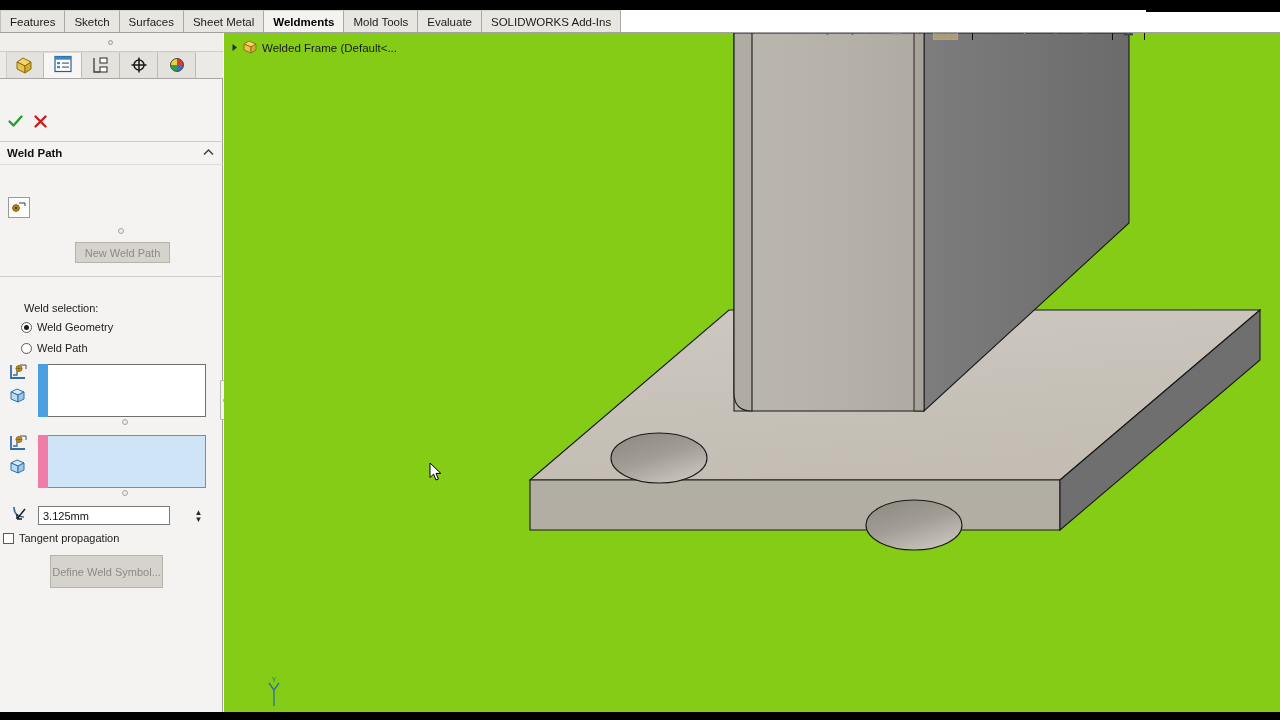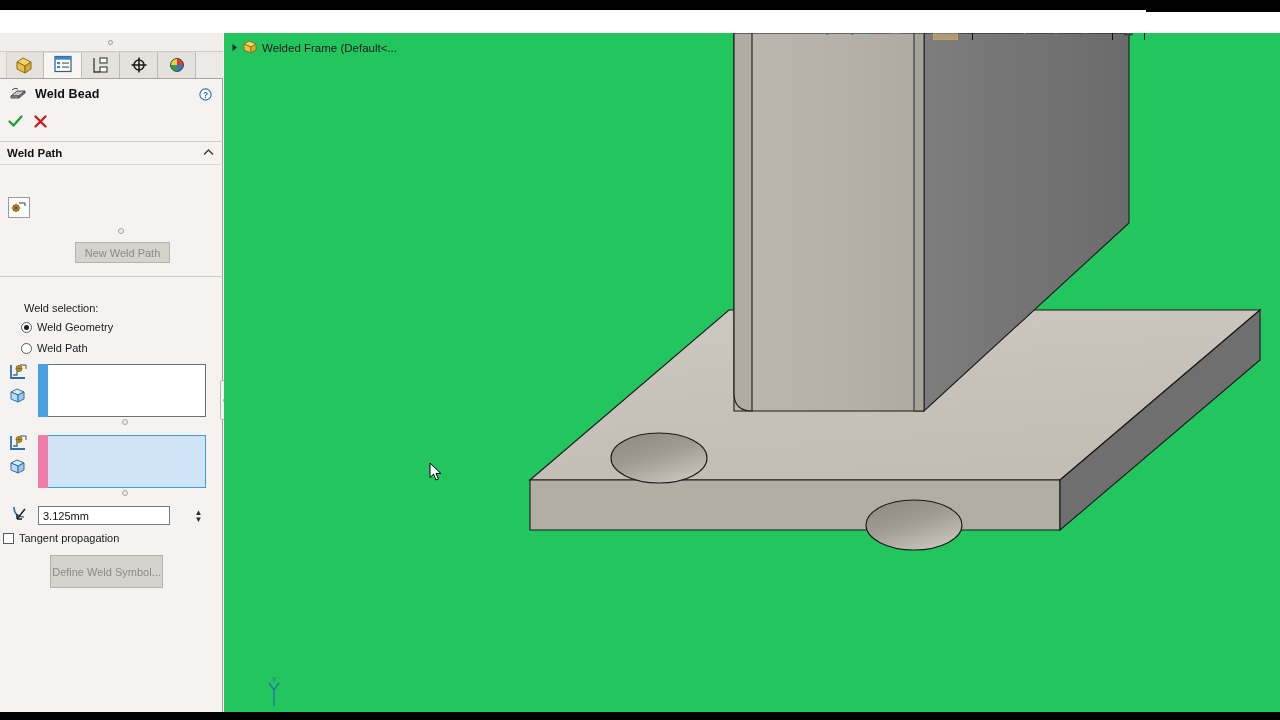--- a/index.html
+++ b/index.html
@@ -185,21 +185,21 @@
   }
   .chk {
     width: 11px; height: 11px; border: 1px solid #5a5a5a; background: #fff;
     margin-right: 5px; flex: none;
   }
 
   
   .viewport {
     position: absolute; left: 224px; top: 33px;
     width: 1056px; height: 687px;
-    background: #22c55e;
+    background: #84cc16;
     overflow: hidden;
   }
   
   .tree-row {
     position: absolute; left: 5px; top: 6px;
     display: flex; align-items: center; white-space: nowrap;
   }
   .tree-arrow {
     width: 11px; height: 11px; display: flex; align-items: center; justify-content: center;
     margin-right: 2px;
@@ -241,20 +241,34 @@
     position: absolute; left: 0; bottom: 0; width: 1280px; height: 8px; background: #000;
   }
 </style>
 </head>
 <body>
 
 <div id="app">
 
   <div class="topband"></div>
 
+  <div class="cmdtabs">
+    <div class="cmdtabs-bg"></div>
+    <div class="tabstrip" id="cmdtabstrip">
+        <div class="cmdtab">Features</div>
+        <div class="cmdtab">Sketch</div>
+        <div class="cmdtab">Surfaces</div>
+        <div class="cmdtab">Sheet Metal</div>
+        <div class="cmdtab active">Weldments</div>
+        <div class="cmdtab">Mold Tools</div>
+        <div class="cmdtab">Evaluate</div>
+        <div class="cmdtab">SOLIDWORKS Add-Ins</div>
+      </div>
+    <div class="tabstrip-tail"></div>
+  </div>
   <div class="topband-right"></div>
 
   <div class="leftpanel">
 
     <div class="pm-topbar">
       <div class="dot"></div>
     </div>
 
     <div class="pm-tabrow" id="pmtabrow">
         <div class="pm-tab">
@@ -291,37 +305,20 @@
           <span><svg width="20" height="18" viewBox="0 0 20 18">
               <circle cx="10" cy="9" r="6.5" fill="#2f9e4f"></circle>
               <path d="M10 2.5 A6.5 6.5 0 0 1 16.5 9 L10 9 Z" fill="#d93b3b"></path>
               <path d="M3.5 9 A6.5 6.5 0 0 1 10 2.5 L10 9 Z" fill="#e8d33a"></path>
               <path d="M10 9 L16.5 9 A6.5 6.5 0 0 1 10 15.5 Z" fill="#3a6fc4"></path>
               <circle cx="10" cy="9" r="6.5" fill="none" stroke="#4a4a4a" stroke-width="1"></circle>
             </svg></span>
         </div>
       </div>
 
-    <div class="pm-title">
-      <span class="pm-title-icon">
-        <svg width="18" height="18" viewBox="0 0 18 18">
-          <path d="M2 11 L8 6 L16 6 L10 11 Z" fill="#c9c9c9" stroke="#4a4a4a" stroke-width="1"></path>
-          <path d="M2 11 L2 13 L10 13 L10 11 Z" fill="#a9a9a9" stroke="#4a4a4a" stroke-width="1"></path>
-          <path d="M10 11 L16 6 L16 8 L10 13 Z" fill="#8f8f8f" stroke="#4a4a4a" stroke-width="1"></path>
-          <path d="M3 5 Q6 2 9 4" fill="none" stroke="#4a4a4a" stroke-width="1"></path>
-        </svg>
-      </span>
-      <span class="pm-title-text">Weld Bead</span>
-      <span class="pm-help">
-        <svg width="13" height="13" viewBox="0 0 13 13">
-          <circle cx="6.5" cy="6.5" r="5.6" fill="#ffffff" stroke="#2f6fa8" stroke-width="1.1"></circle>
-          <text x="6.5" y="9.6" font-size="8.5" text-anchor="middle" fill="#2f6fa8" font-family="Liberation Sans, sans-serif" font-weight="bold">?</text>
-        </svg>
-      </span>
-    </div>
 
     <div class="pm-okcancel">
       <span class="pm-ok">
         <svg width="17" height="17" viewBox="0 0 17 17">
           <path d="M2.5 8.5 L6.5 12.5 L14.5 3.5" fill="none" stroke="#1f9d2f" stroke-width="2.3" stroke-linecap="round" stroke-linejoin="round"></path>
         </svg>
       </span>
       <span class="pm-cancel">
         <svg width="17" height="17" viewBox="0 0 17 17">
           <path d="M3.5 3.5 L13.5 13.5 M13.5 3.5 L3.5 13.5" fill="none" stroke="#c21f1f" stroke-width="2.4" stroke-linecap="round"></path>

